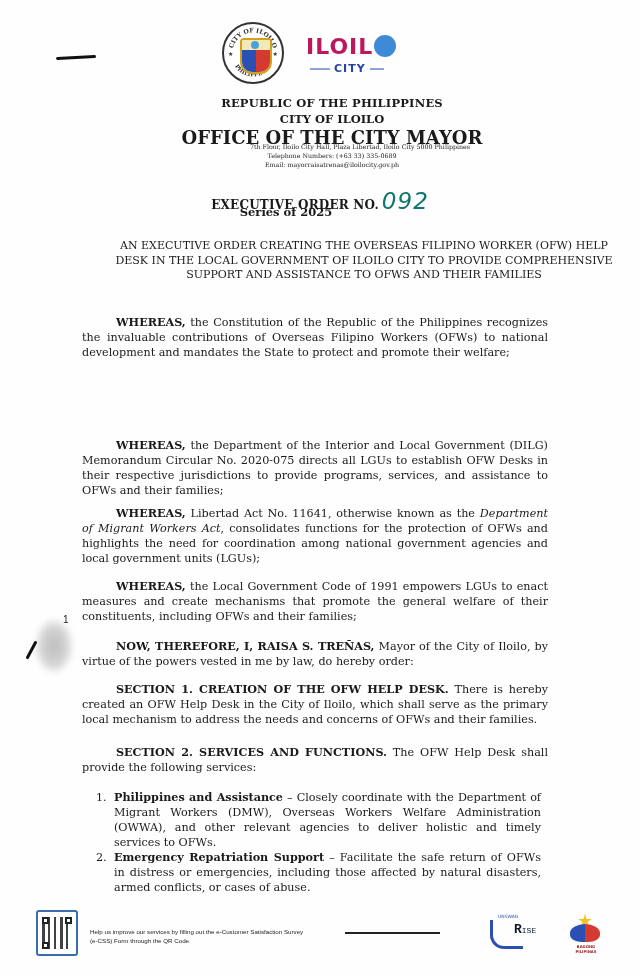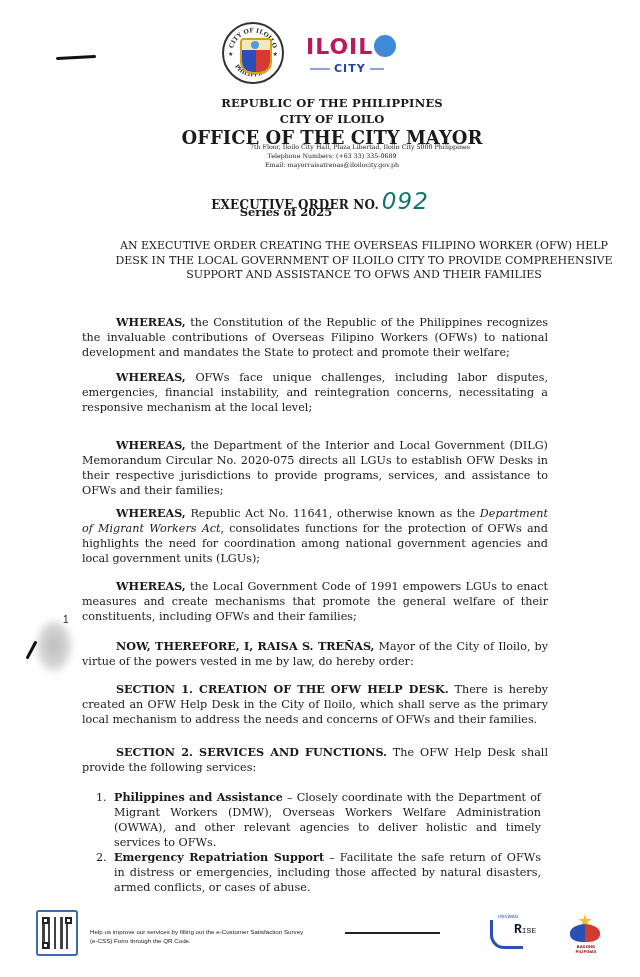--- a/index.html
+++ b/index.html
@@ -134,23 +134,22 @@
   <div class="lh lh-email">Email: mayorraisatrenas@iloilocity.gov.ph</div>
 
   <div class="eo-title">
     <span>EXECUTIVE ORDER NO.</span><span class="eo-num">092</span>
   </div>
   <div class="eo-series">Series of 2025</div>
 
   <div class="doc-title">AN EXECUTIVE ORDER CREATING THE OVERSEAS FILIPINO WORKER (OFW) HELP DESK IN THE LOCAL GOVERNMENT OF ILOILO CITY TO PROVIDE COMPREHENSIVE SUPPORT AND ASSISTANCE TO OFWS AND THEIR FAMILIES</div>
 
   <div class="para p1"><span class="indent"></span><b>WHEREAS,</b><span> the Constitution of the Republic of the Philippines recognizes the invaluable contributions of Overseas Filipino Workers (OFWs) to national development and mandates the State to protect and promote their welfare;</span></div>
-  <div class="para p2"><span class="indent"></span><b>WHEREAS,</b><span> OFWs face unique challenges, including labor disputes, emergencies, financial instability, and reintegration concerns, necessitating a responsive mechanism at the local level;</span></div>
   <div class="para p3"><span class="indent"></span><b>WHEREAS,</b><span> the Department of the Interior and Local Government (DILG) Memorandum Circular No. 2020-075 directs all LGUs to establish OFW Desks in their respective jurisdictions to provide programs, services, and assistance to OFWs and their families;</span></div>
-  <div class="para p4"><span class="indent"></span><b>WHEREAS,</b><span> Republic Act No. 11641, otherwise known as the </span><i>Department of Migrant Workers Act</i><span>, consolidates functions for the protection of OFWs and highlights the need for coordination among national government agencies and local government units (LGUs);</span></div>
+  <div class="para p4"><span class="indent"></span><b>WHEREAS,</b><span> Libertad Act No. 11641, otherwise known as the </span><i>Department of Migrant Workers Act</i><span>, consolidates functions for the protection of OFWs and highlights the need for coordination among national government agencies and local government units (LGUs);</span></div>
   <div class="para p5"><span class="indent"></span><b>WHEREAS,</b><span> the Local Government Code of 1991 empowers LGUs to enact measures and create mechanisms that promote the general welfare of their constituents, including OFWs and their families;</span></div>
   <div class="para p6"><span class="indent"></span><b>NOW, THEREFORE, I, RAISA S. TREÑAS,</b><span> Mayor of the City of Iloilo, by virtue of the powers vested in me by law, do hereby order:</span></div>
   <div class="para p7"><span class="indent"></span><b>SECTION 1. CREATION OF THE OFW HELP DESK.</b><span> There is hereby created an OFW Help Desk in the City of Iloilo, which shall serve as the primary local mechanism to address the needs and concerns of OFWs and their families.</span></div>
   <div class="para p8"><span class="indent"></span><b>SECTION 2. SERVICES AND FUNCTIONS.</b><span> The OFW Help Desk shall provide the following services:</span></div>
 
   <div class="list">
     <div class="list-item">
       <span class="num">1.</span><b>Philippines and Assistance</b><span> – Closely coordinate with the Department of Migrant Workers (DMW), Overseas Workers Welfare Administration (OWWA), and other relevant agencies to deliver holistic and timely services to OFWs.</span>
     </div>
     <div class="list-item">

